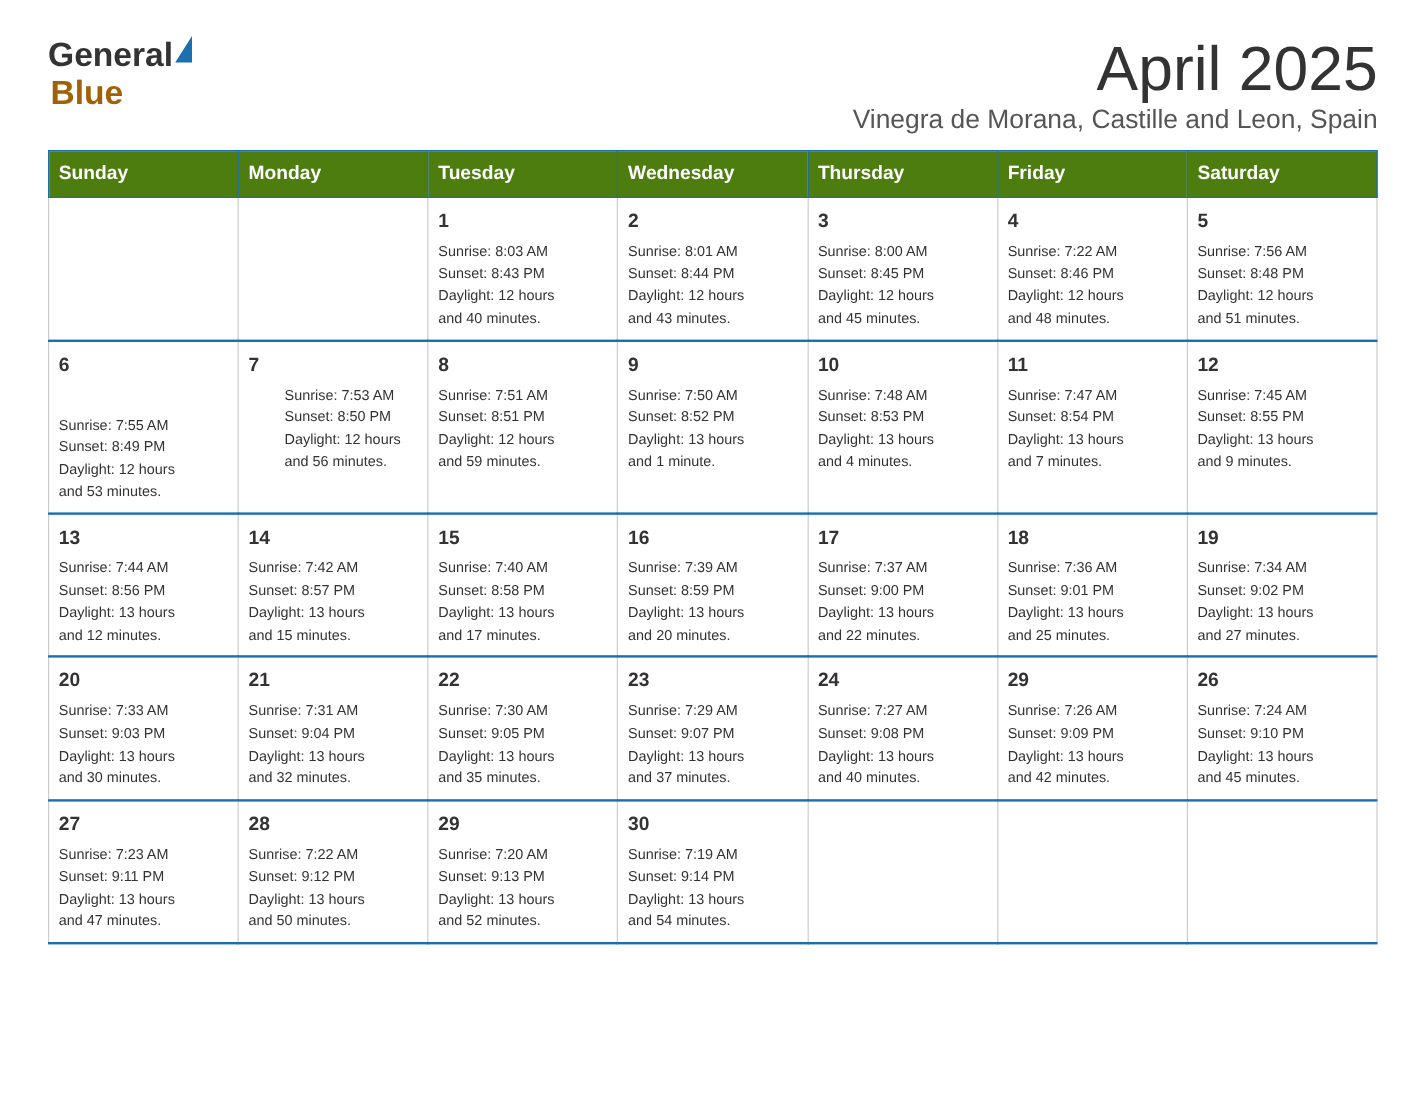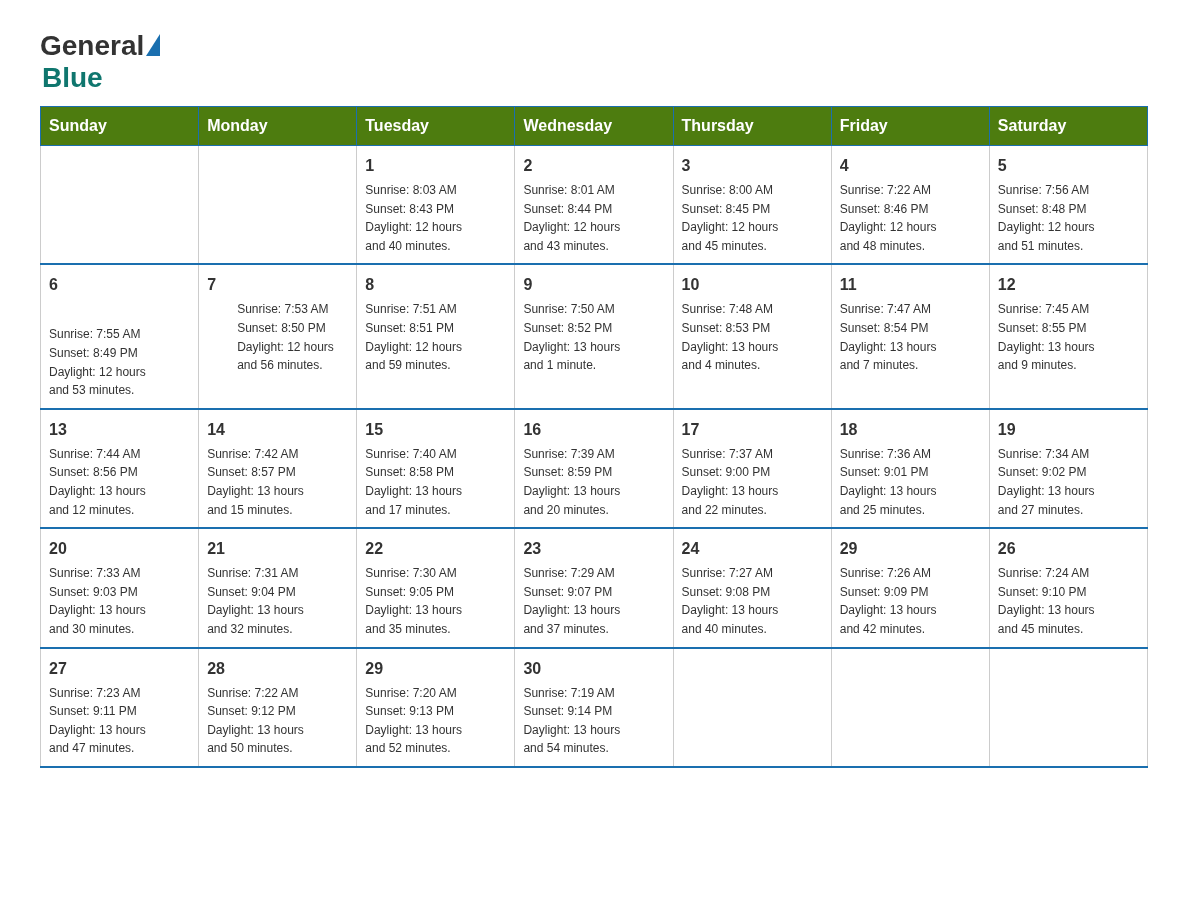--- a/index.html
+++ b/index.html
@@ -16,27 +16,27 @@
       align-items: flex-start;
       margin-bottom: 8px;
     }
     .logo {
       display: flex;
       flex-direction: column;
       align-items: flex-start;
     }
     .logo-text {
       display: flex;
-      align-items: center;
+      align-items: flex-start;
       font-size: 28px;
       font-weight: bold;
       color: #333;
     }
     .logo-general { color: #333; }
-    .logo-blue { color: #0f766e; }
+    .logo-blue { color: #a16207; }
     .logo-triangle {
       width: 0;
       height: 0;
       border-left: 14px solid transparent;
       border-bottom: 22px solid #1a6faf;
       margin-left: 2px;
       margin-bottom: 2px;
     }
     .title-block {
       text-align: right;
@@ -98,20 +98,24 @@
 </head>
 <body>
 
 <div class="header-row">
   <div class="logo">
     <div class="logo-text">
       <span class="logo-general">General</span>
       <div class="logo-triangle"></div>
     </div>
     <span class="logo-blue" style="font-size:28px;font-weight:bold;margin-left:2px;">Blue</span>
+  </div>
+  <div class="title-block">
+    <div class="month-title">April 2025</div>
+    <div class="location-title">Vinegra de Morana, Castille and Leon, Spain</div>
   </div>
 </div>
 
 <table class="calendar">
   <thead>
     <tr>
     <th>Sunday</th>
         <th>Monday</th>
         <th>Tuesday</th>
         <th>Wednesday</th>

